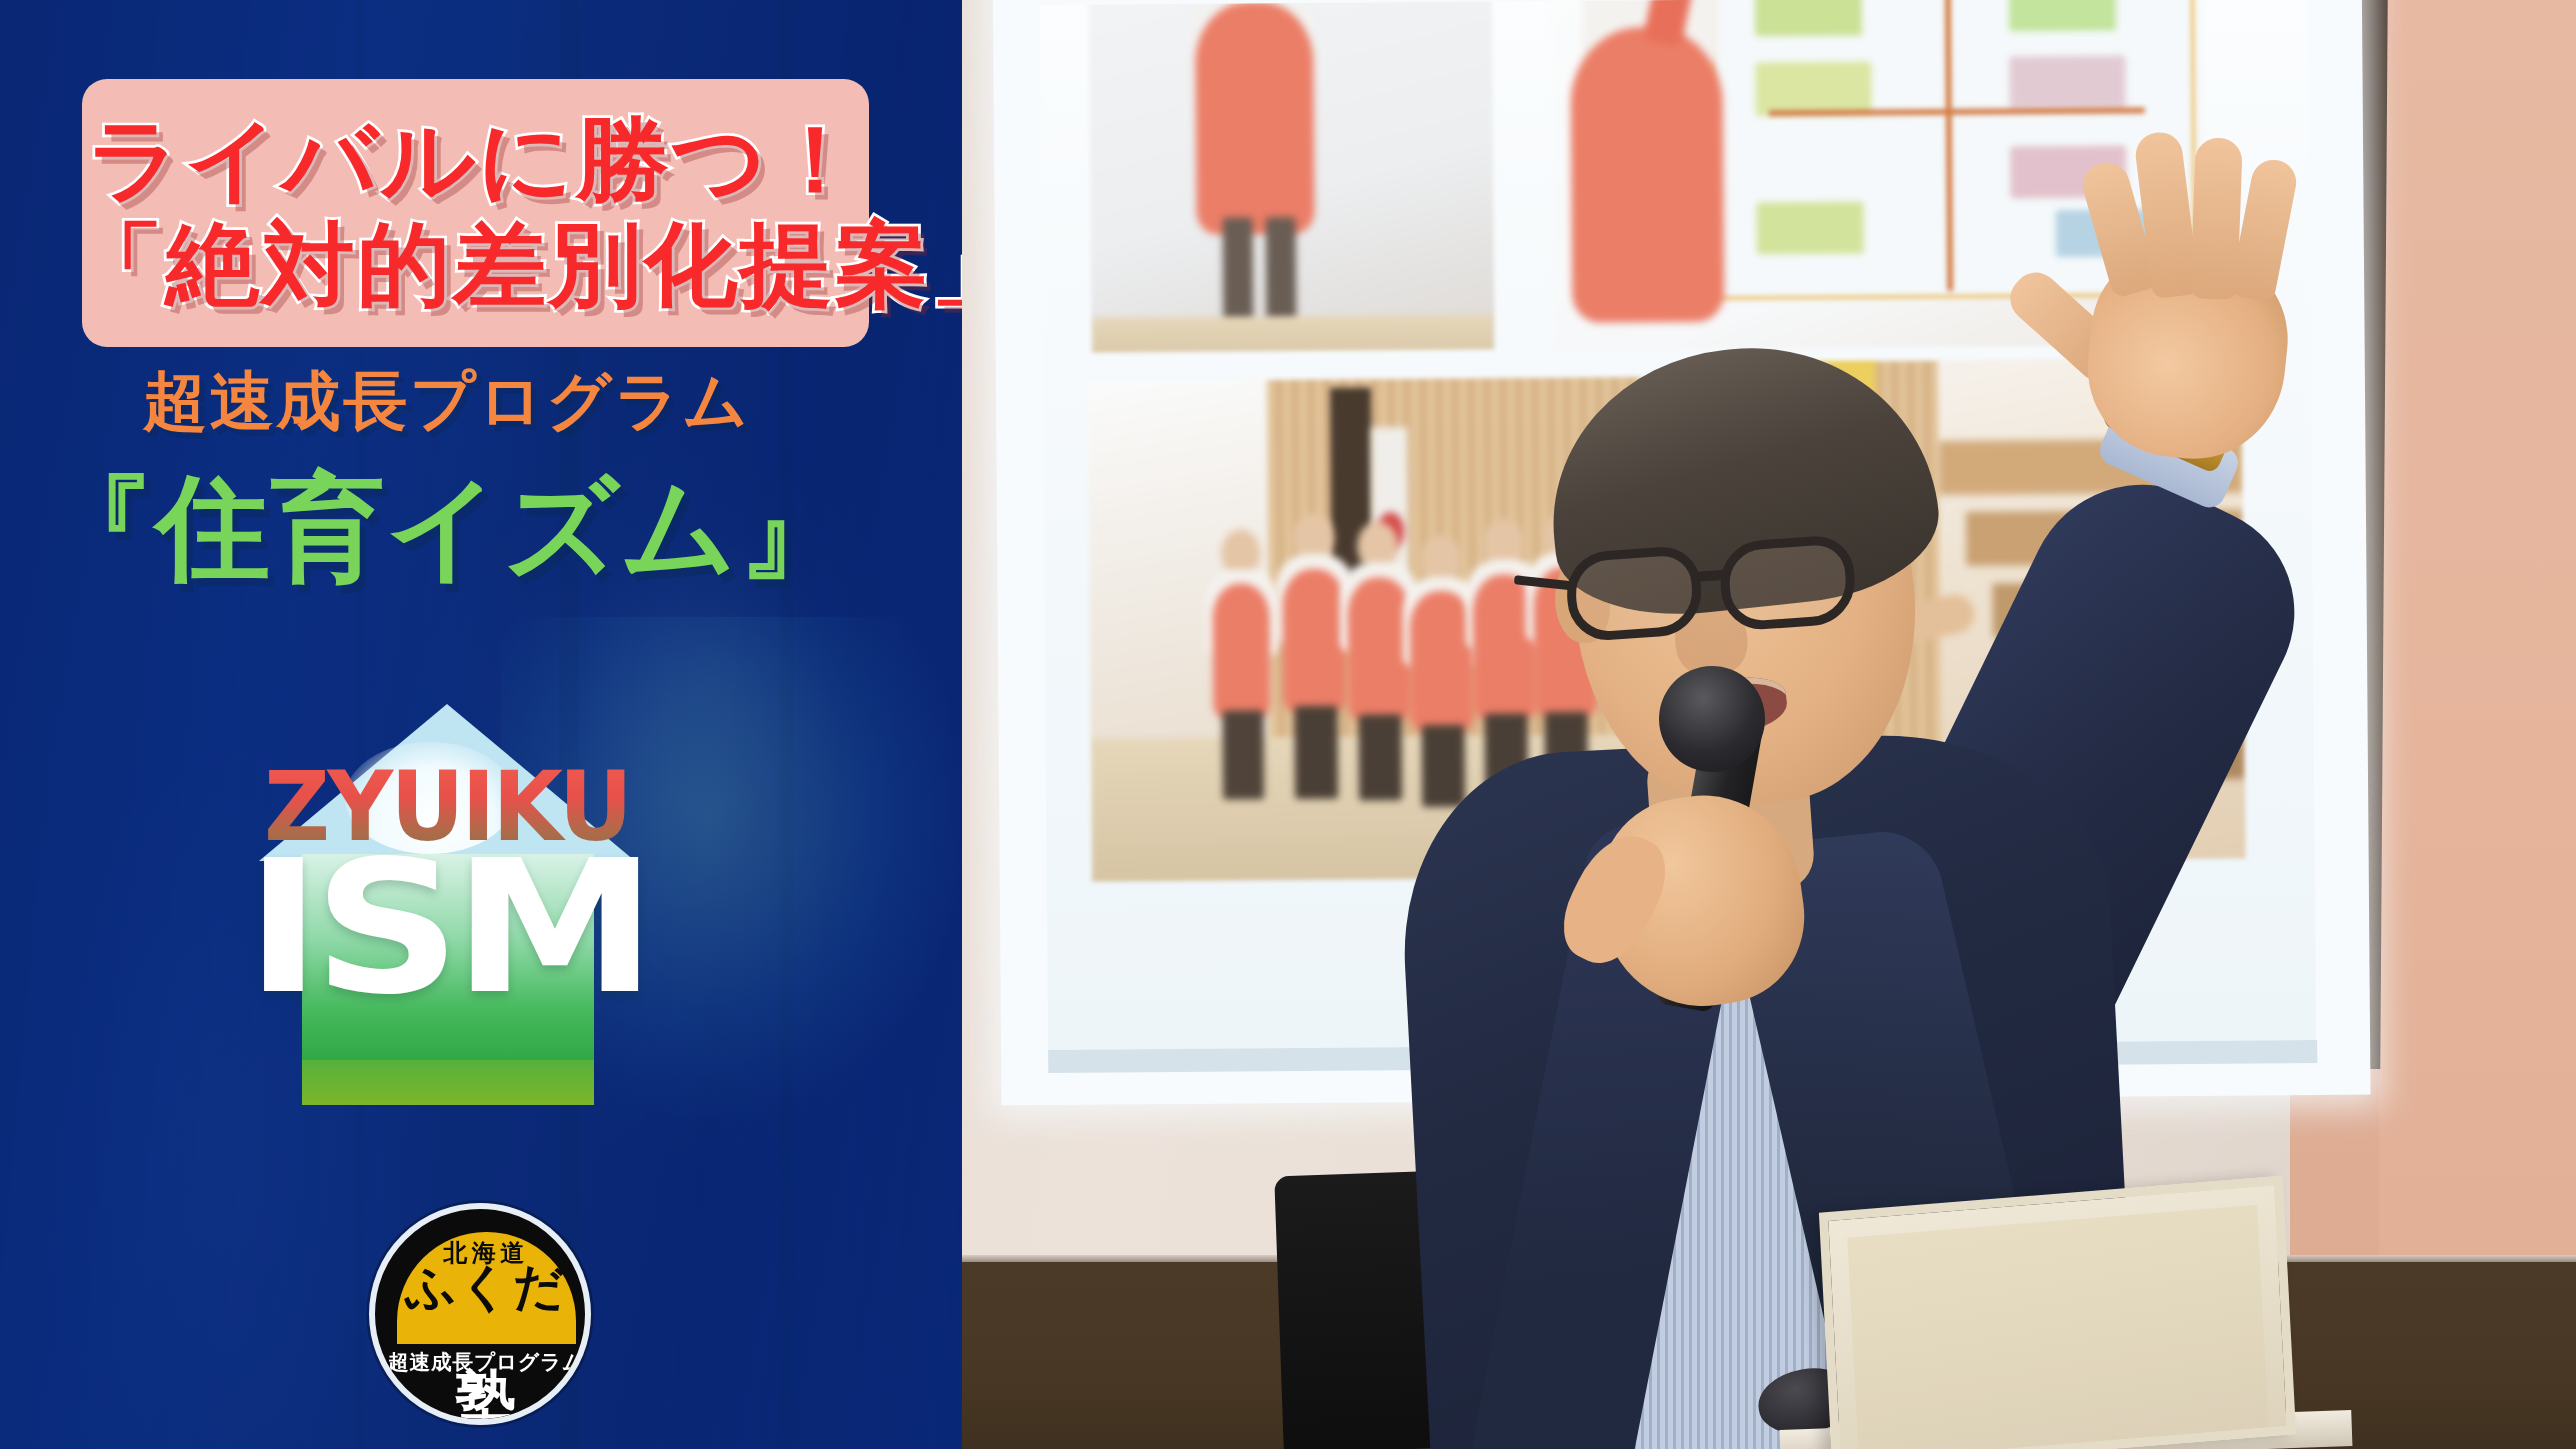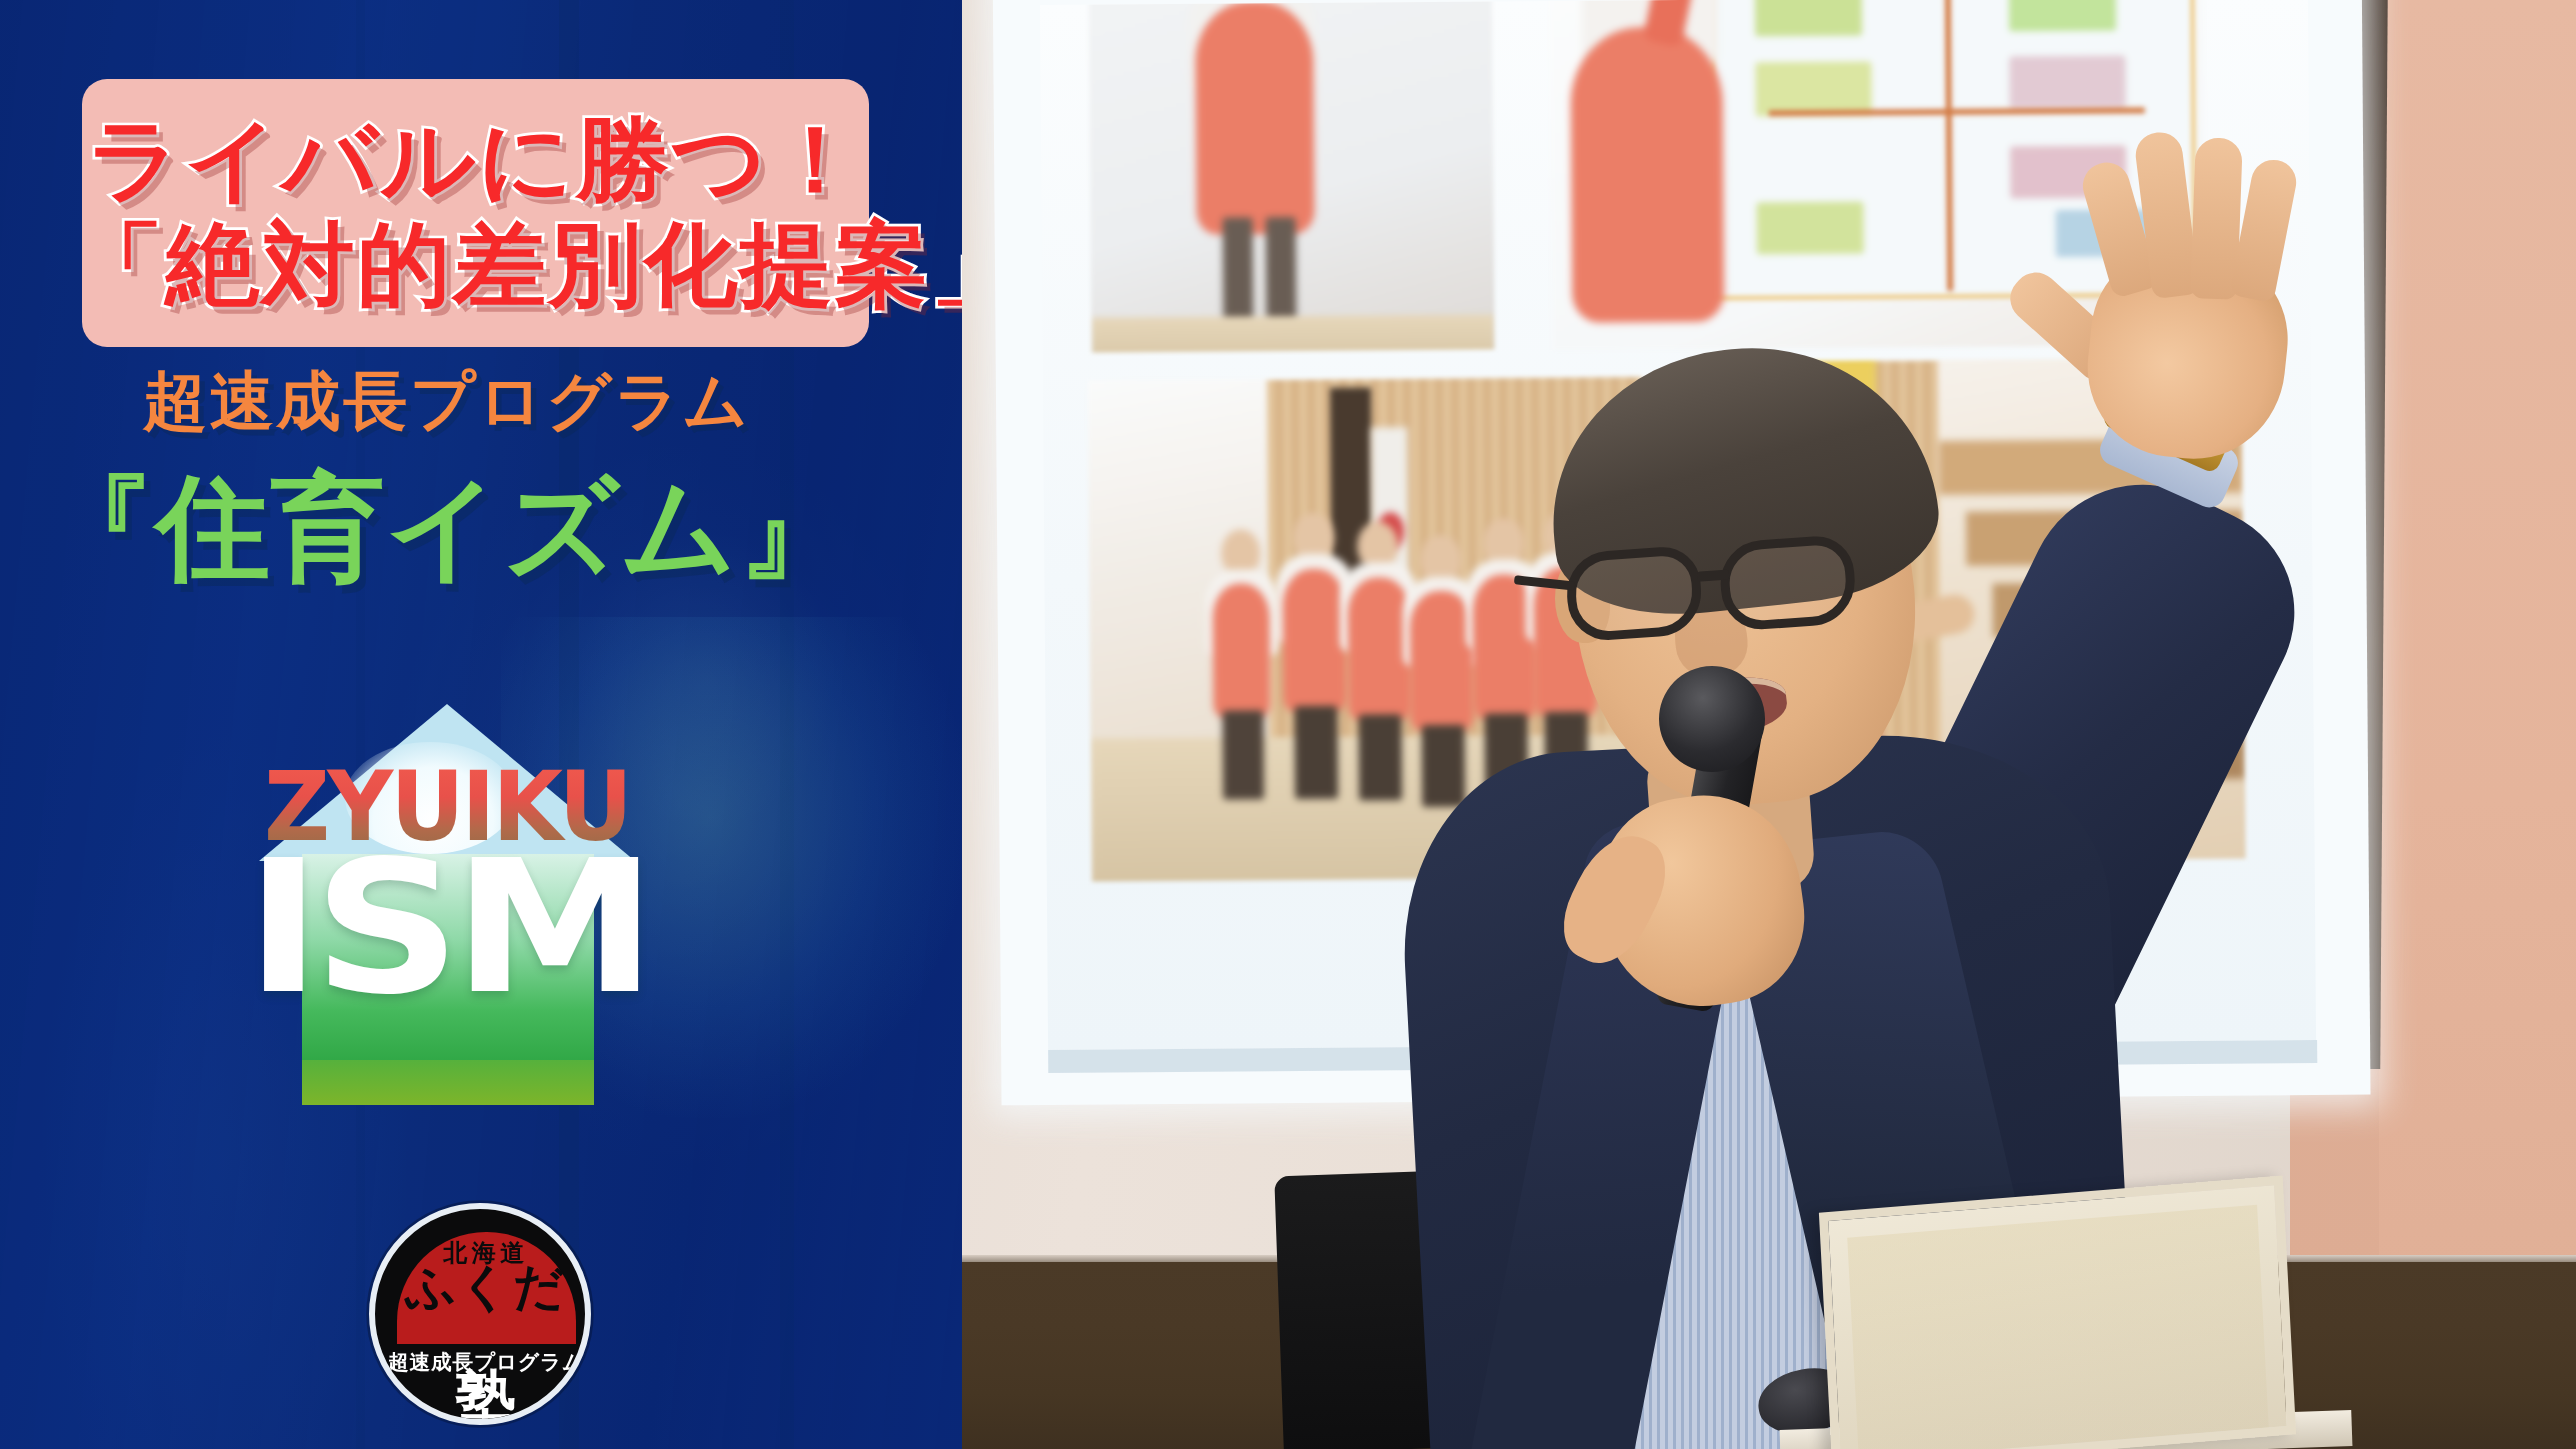--- a/index.html
+++ b/index.html
@@ -370,21 +370,21 @@
   .badge {
     position:absolute; left:369px; top:1203px; width:222px; height:222px;
     border-radius:50%;
     background:#0b0b0c;
     border:6.3px solid #e8eef5;
     box-shadow: 0 0 0 2.7px rgba(0,0,0,.25);
     overflow:hidden;
   }
   .badge-dome {
     position:absolute; left:21.5px; top:23px; width:179px; height:112px;
-    background:#b91c1c;
+    background:#eab308;
     border-radius: 89px 89px 0 0;
   }
   .badge-top {
     position:absolute; left:0; top:4.5px; width:179px; text-align:center;
     font-family:"DejaVu Sans", sans-serif; font-weight:700;
     font-size:24px; letter-spacing:4.5px; color:#0b0b0c;
   }
   .badge-mid {
     position:absolute; left:0; top:30px; width:179px; text-align:center;
     font-family:"DejaVu Sans", sans-serif; font-weight:700;

